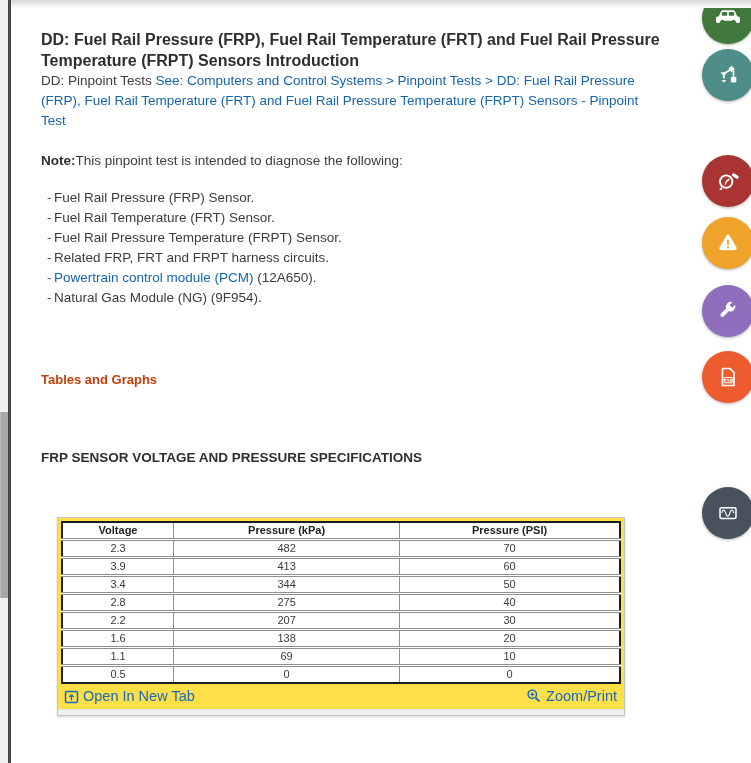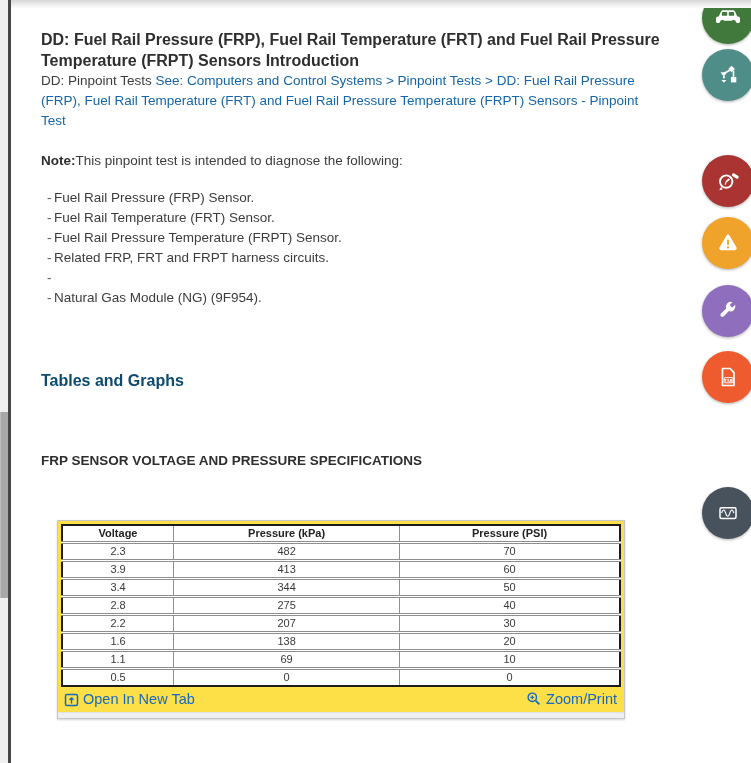--- a/index.html
+++ b/index.html
@@ -22,21 +22,21 @@
   .doc-title { font-size:16px; line-height:21px; font-weight:bold; color:#2e2e2e; }
   .para { font-size:13.5px; line-height:20px; color:#3c3c3c; }
   .note-para { margin-top:20px; }
   .lnk { color:#1565ab; cursor:pointer; }
   .b { font-weight:bold; color:#2e2e2e; }
 
   .diag-list { margin-top:17px; }
   .li { display:flex; font-size:13.5px; line-height:20px; color:#3c3c3c; }
   .li .dash { width:13px; text-align:left; padding-left:6px; color:#555; flex:0 0 auto; }
 
-  .section-heading { margin-top:64px; font-size:16px; font-weight:bold; color:#0c4a6e; }
+  .section-heading { margin-top:64px; font-size:13px; font-weight:bold; color:#c2410c; }
   .table-title { margin-top:63px; font-size:13.5px; font-weight:bold; color:#2e2e2e; }
 
   .table-card { margin-top:52px; margin-left:16px; width:568px;
     background:#fde047; border:1px solid #c6c6c6; box-shadow:0 1px 2px rgba(0,0,0,.18);
     padding:3px 3px 0 3px; }
   table.spec { width:100%; border-collapse:collapse; border:2px solid #1c1c1c; background:#fff; table-layout:fixed; }
   table.spec col.c1 { width:20%; } table.spec col.c2 { width:40.5%; } table.spec col.c3 { width:39.5%; }
   table.spec th, table.spec td {
     text-align:center; font-size:11px; padding:1px 4px 2px; color:#3a3a3a;
     border-left:1px solid #8f8f8f; border-right:1px solid #8f8f8f;
@@ -75,20 +75,21 @@
       <div class="li">
         <span class="dash">-</span>
         <span><span>Fuel Rail Pressure Temperature (FRPT) Sensor.</span></span>
       </div>
       <div class="li">
         <span class="dash">-</span>
         <span><span>Related FRP, FRT and FRPT harness circuits.</span></span>
       </div>
       <div class="li">
         <span class="dash">-</span>
+        <span><span class="lnk">Powertrain control module (PCM)</span><span> (12A650).</span></span>
       </div>
       <div class="li">
         <span class="dash">-</span>
         <span><span>Natural Gas Module (NG) (9F954).</span></span>
       </div>
     </div>
   <div class="section-heading">Tables and Graphs</div>
   <div class="table-title"><span class="b lnk">FRP SENSOR</span><span class="b"> VOLTAGE AND PRESSURE SPECIFICATIONS</span></div>
 
   <div class="table-card">

